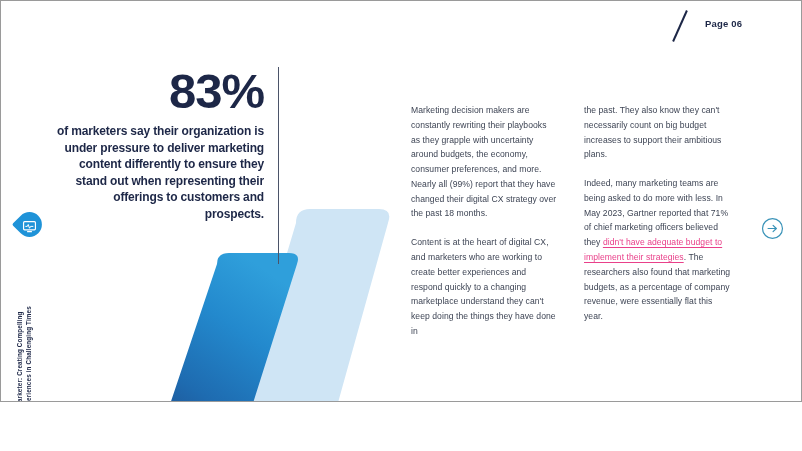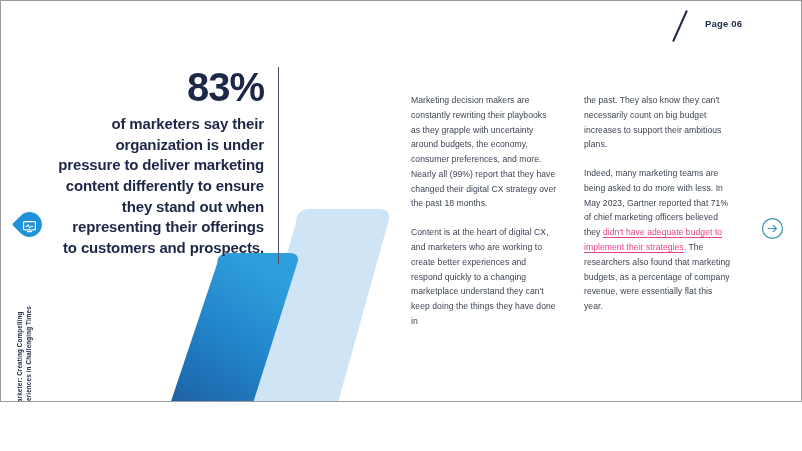--- a/index.html
+++ b/index.html
@@ -114,50 +114,50 @@
 
   
   .hero {
     position: absolute;
     left: 55px;
     top: 66px;
     width: 208px;
     text-align: right;
   }
   .hero-number {
-    font-size: 40px;
+    font-size: 49px;
     font-weight: bold;
     color: #1d2747;
     line-height: 1;
     letter-spacing: -1px;
     margin: 0 0 7px 0;
   }
   .hero-copy {
-    font-size: 15px;
+    font-size: 12px;
     font-weight: bold;
     color: #1d2747;
     line-height: 1.38;
     letter-spacing: -0.15px;
     margin: 0;
   }
 
   .hero-rule {
     position: absolute;
     left: 277px;
     top: 66px;
     width: 1px;
     height: 197px;
     background: #4b5369;
   }
 
   
   .columns {
     position: absolute;
     left: 410px;
-    top: 92px;
+    top: 102px;
     width: 320px;
     display: flex;
     gap: 26px;
   }
   .col {
     width: 149px;
   }
   .col p {
     margin: 0 0 14px 0;
     font-size: 8.6px;

